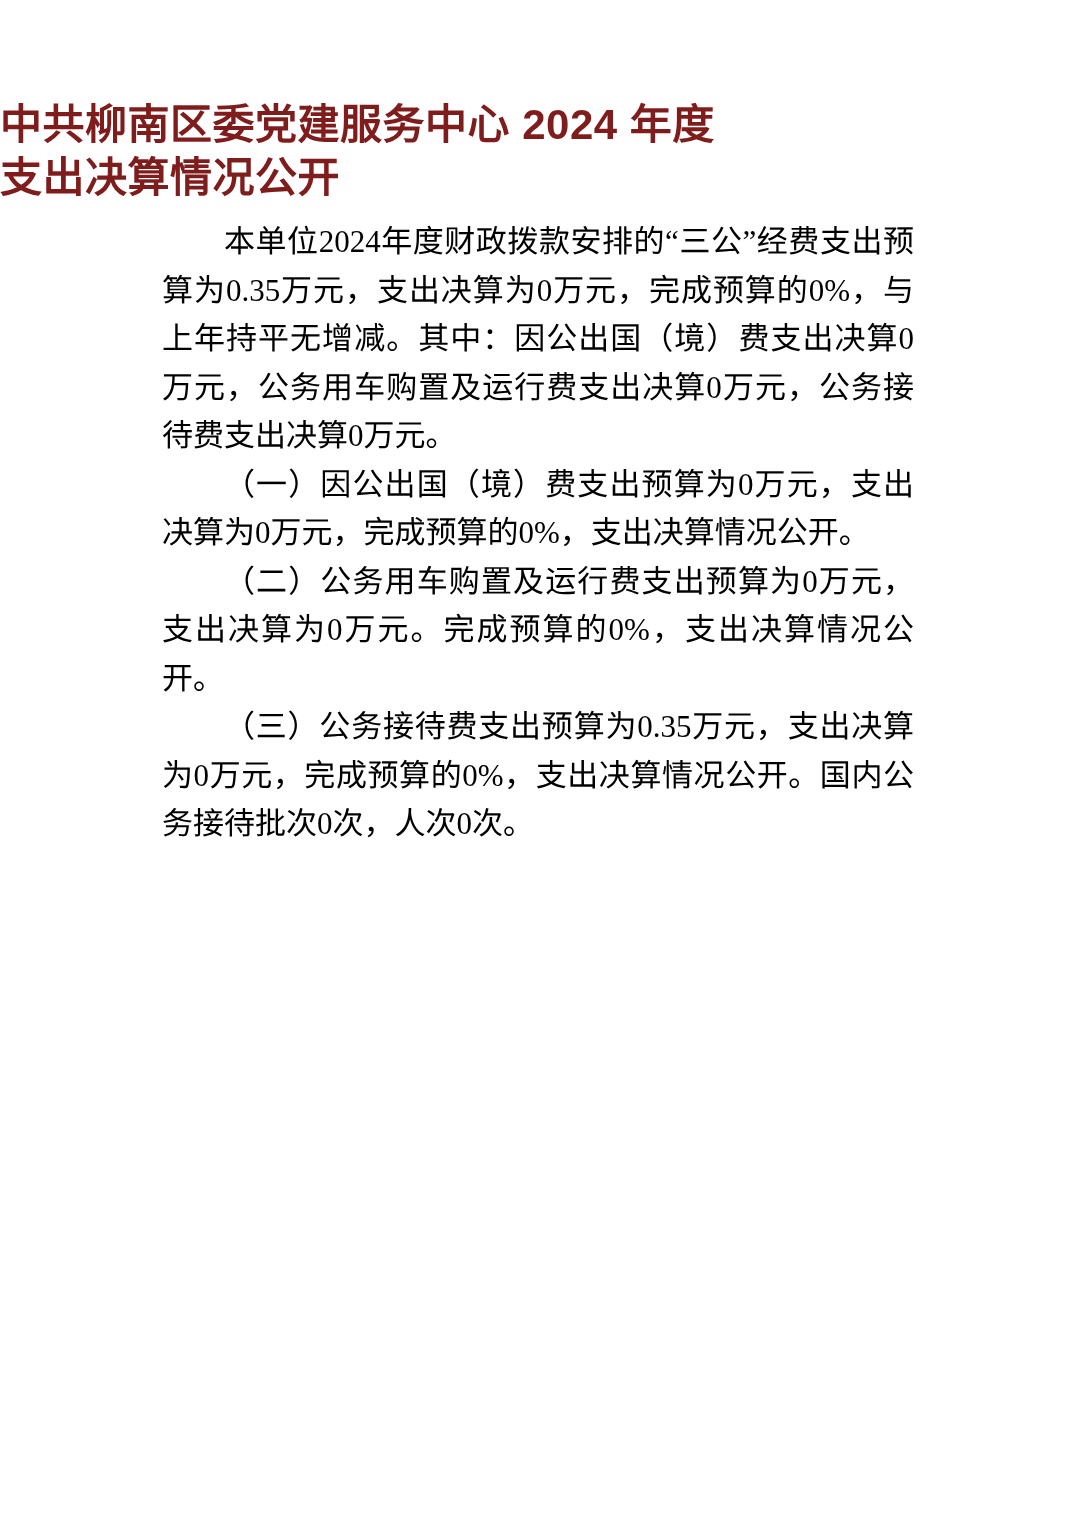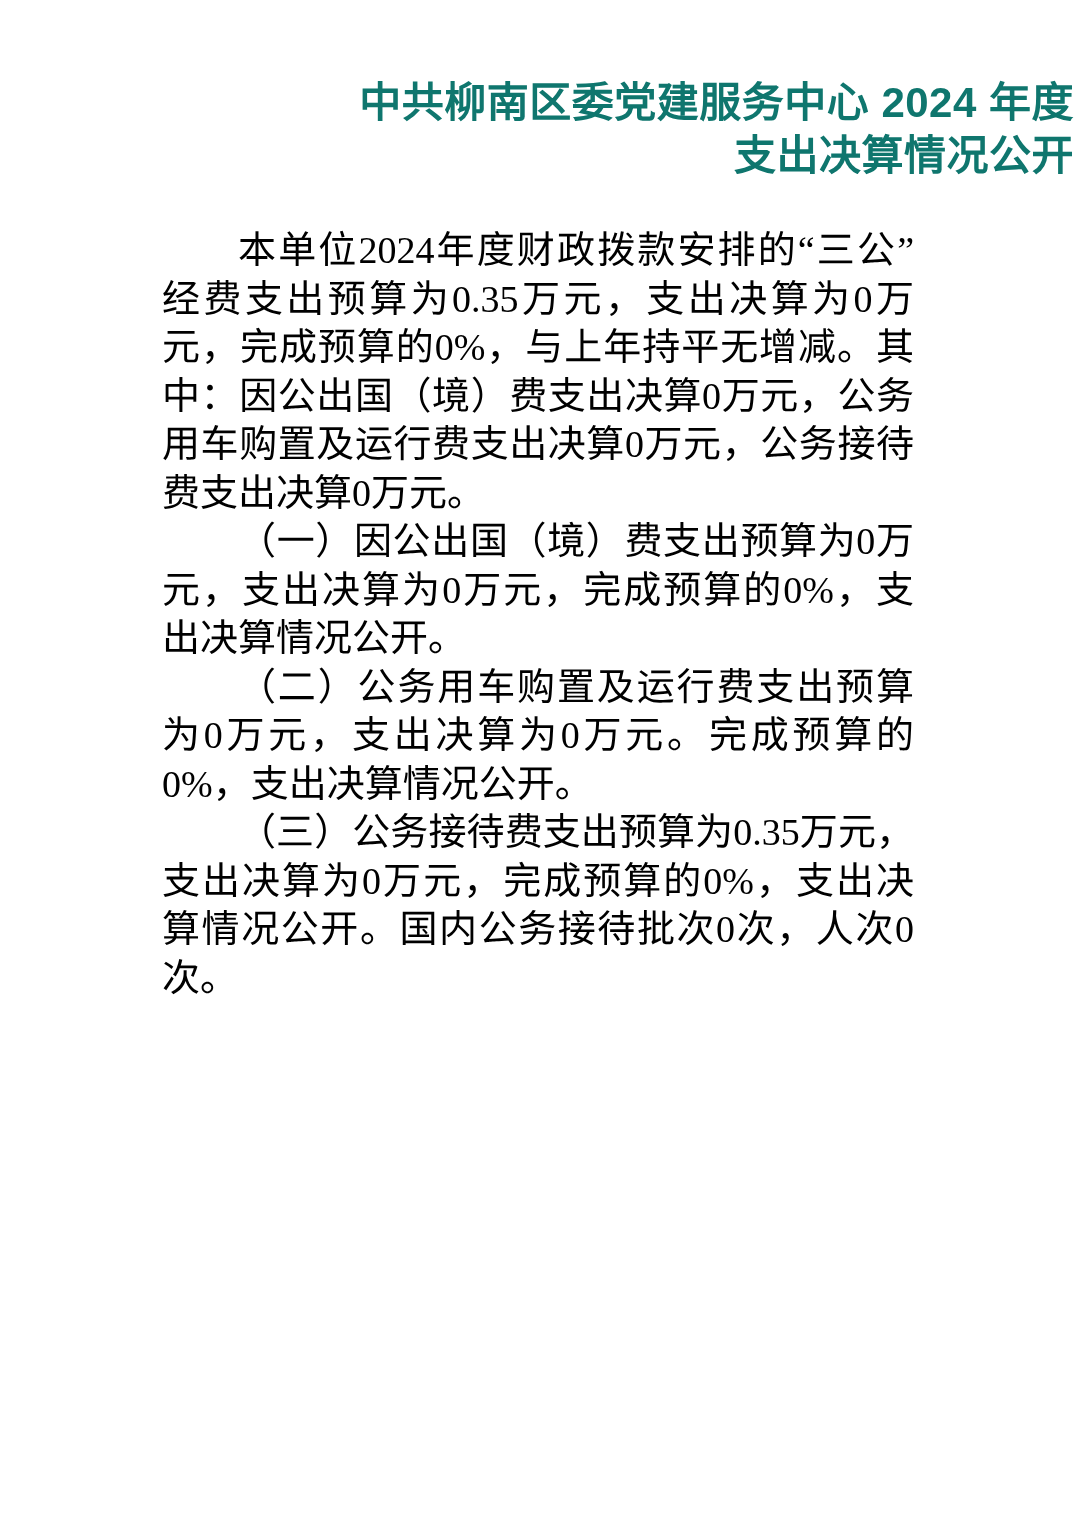--- a/index.html
+++ b/index.html
@@ -10,38 +10,38 @@
   .page {
     position: relative;
     width: 1074px;
     height: 1520px;
     margin: 0 auto;
     background: #ffffff;
     color: #000000;
     overflow: hidden;
   }
   .title-block {
-    padding-top: 76px;
-    text-align: right;
+    padding-top: 98px;
+    text-align: left;
     font-family: "Liberation Sans", "DejaVu Sans", sans-serif;
     font-weight: 700;
     font-size: 42px;
     line-height: 53px;
-    color: #0f766e;
+    color: #7f1d1d;
     letter-spacing: 0.5px;
   }
   .title-line {
     white-space: nowrap;
   }
   .content-block {
-    margin-top: 44px;
+    margin-top: 14px;
     margin-left: 162px;
     width: 752px;
     font-family: "Liberation Serif", "DejaVu Serif", serif;
-    font-size: 38px;
+    font-size: 31px;
     line-height: 48.5px;
     color: #000000;
     text-align: justify;
     text-justify: inter-ideograph;
   }
   .content-block p {
     margin: 0;
     padding: 0;
     text-indent: 2em;
   }

